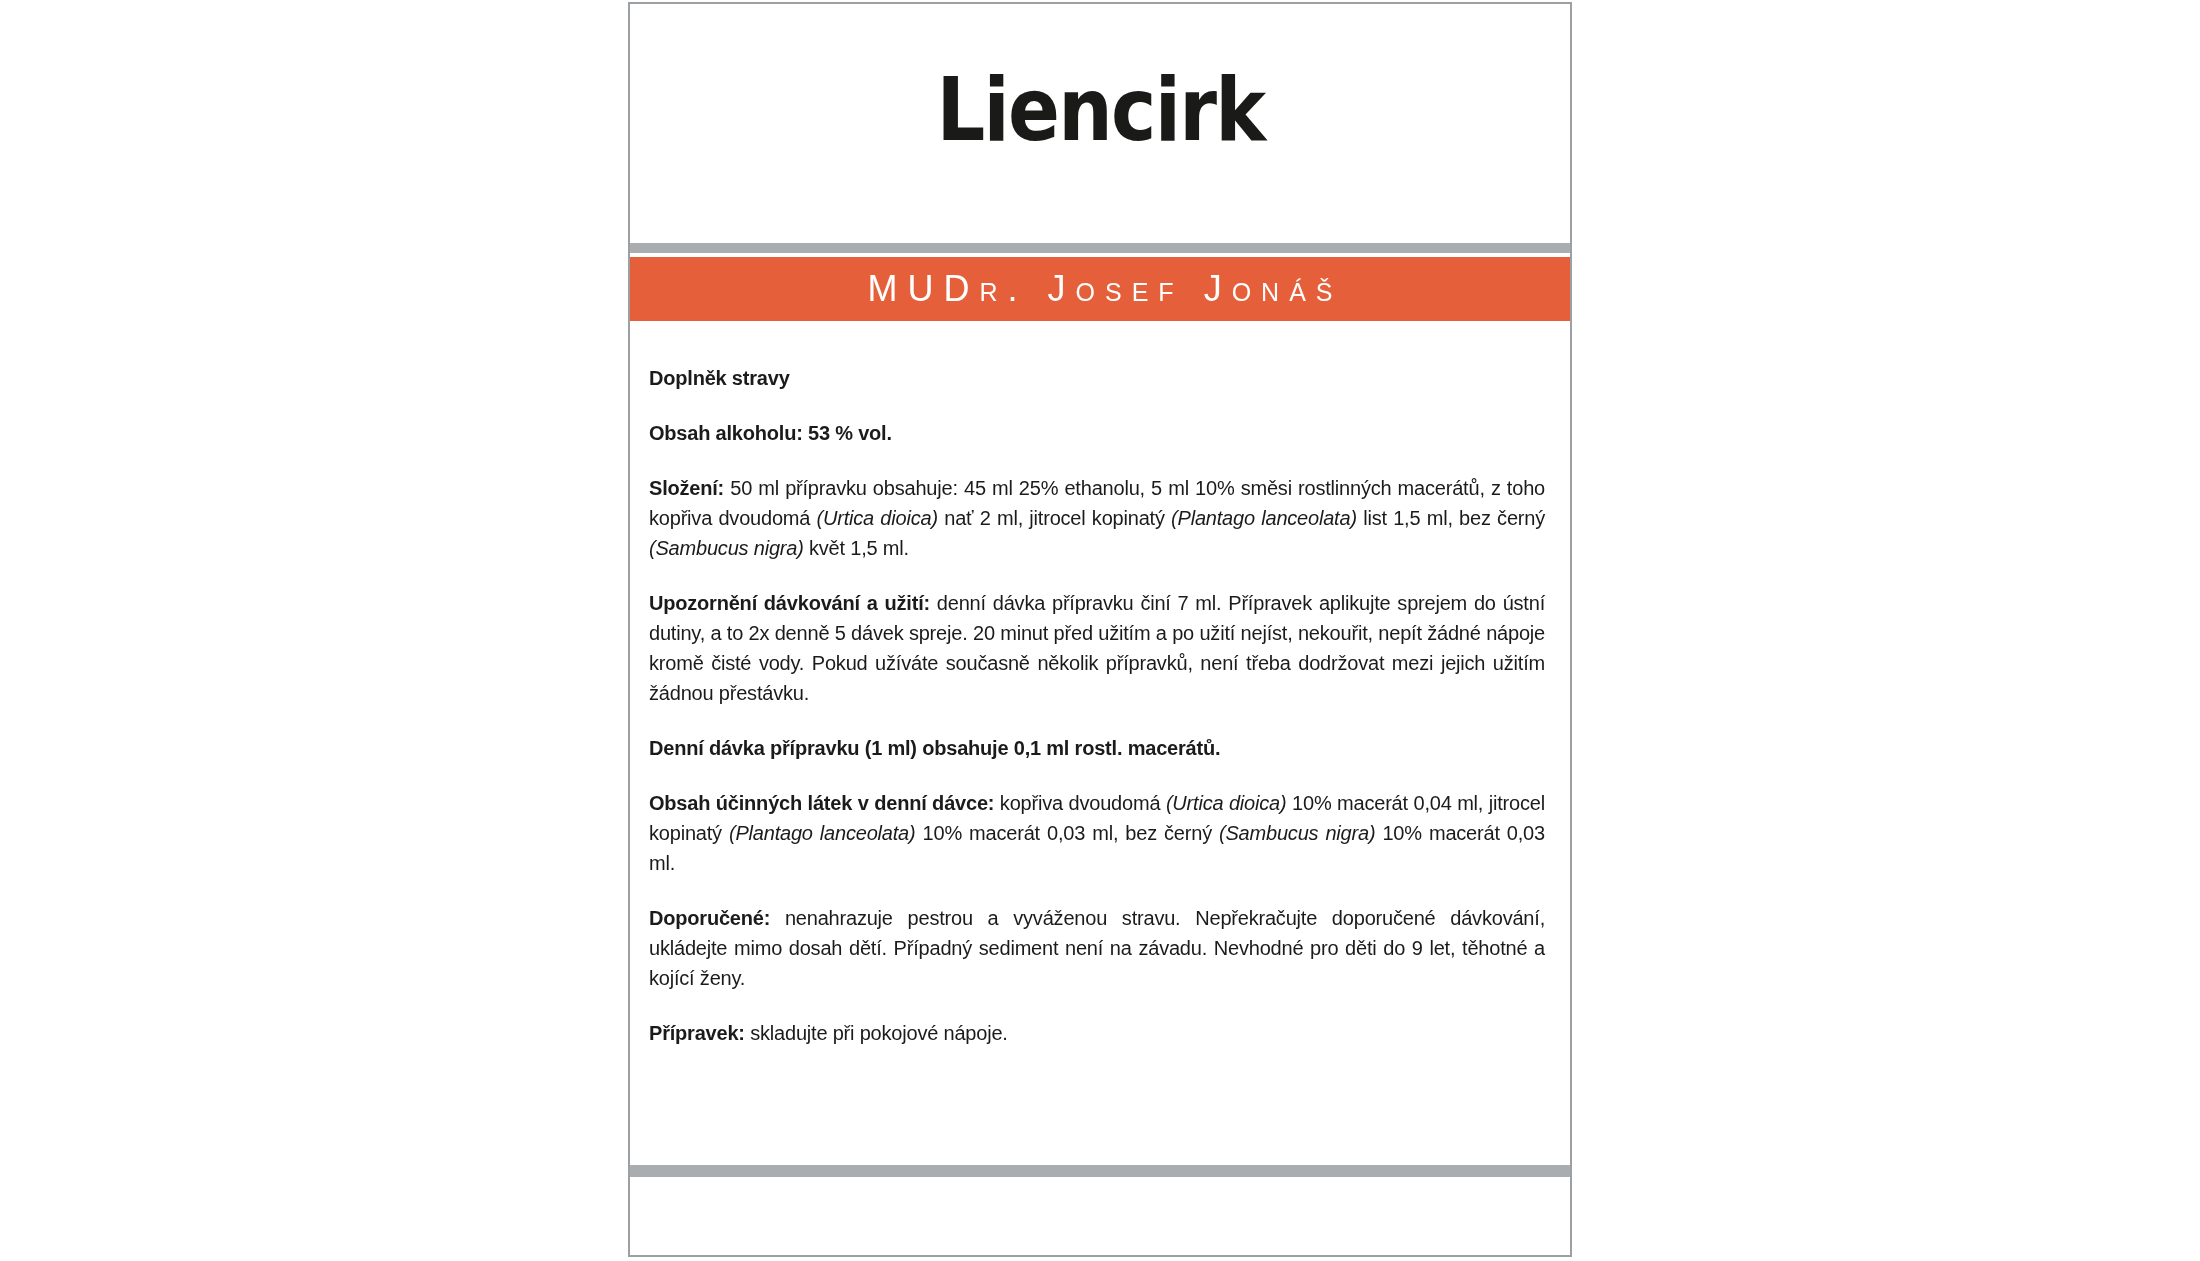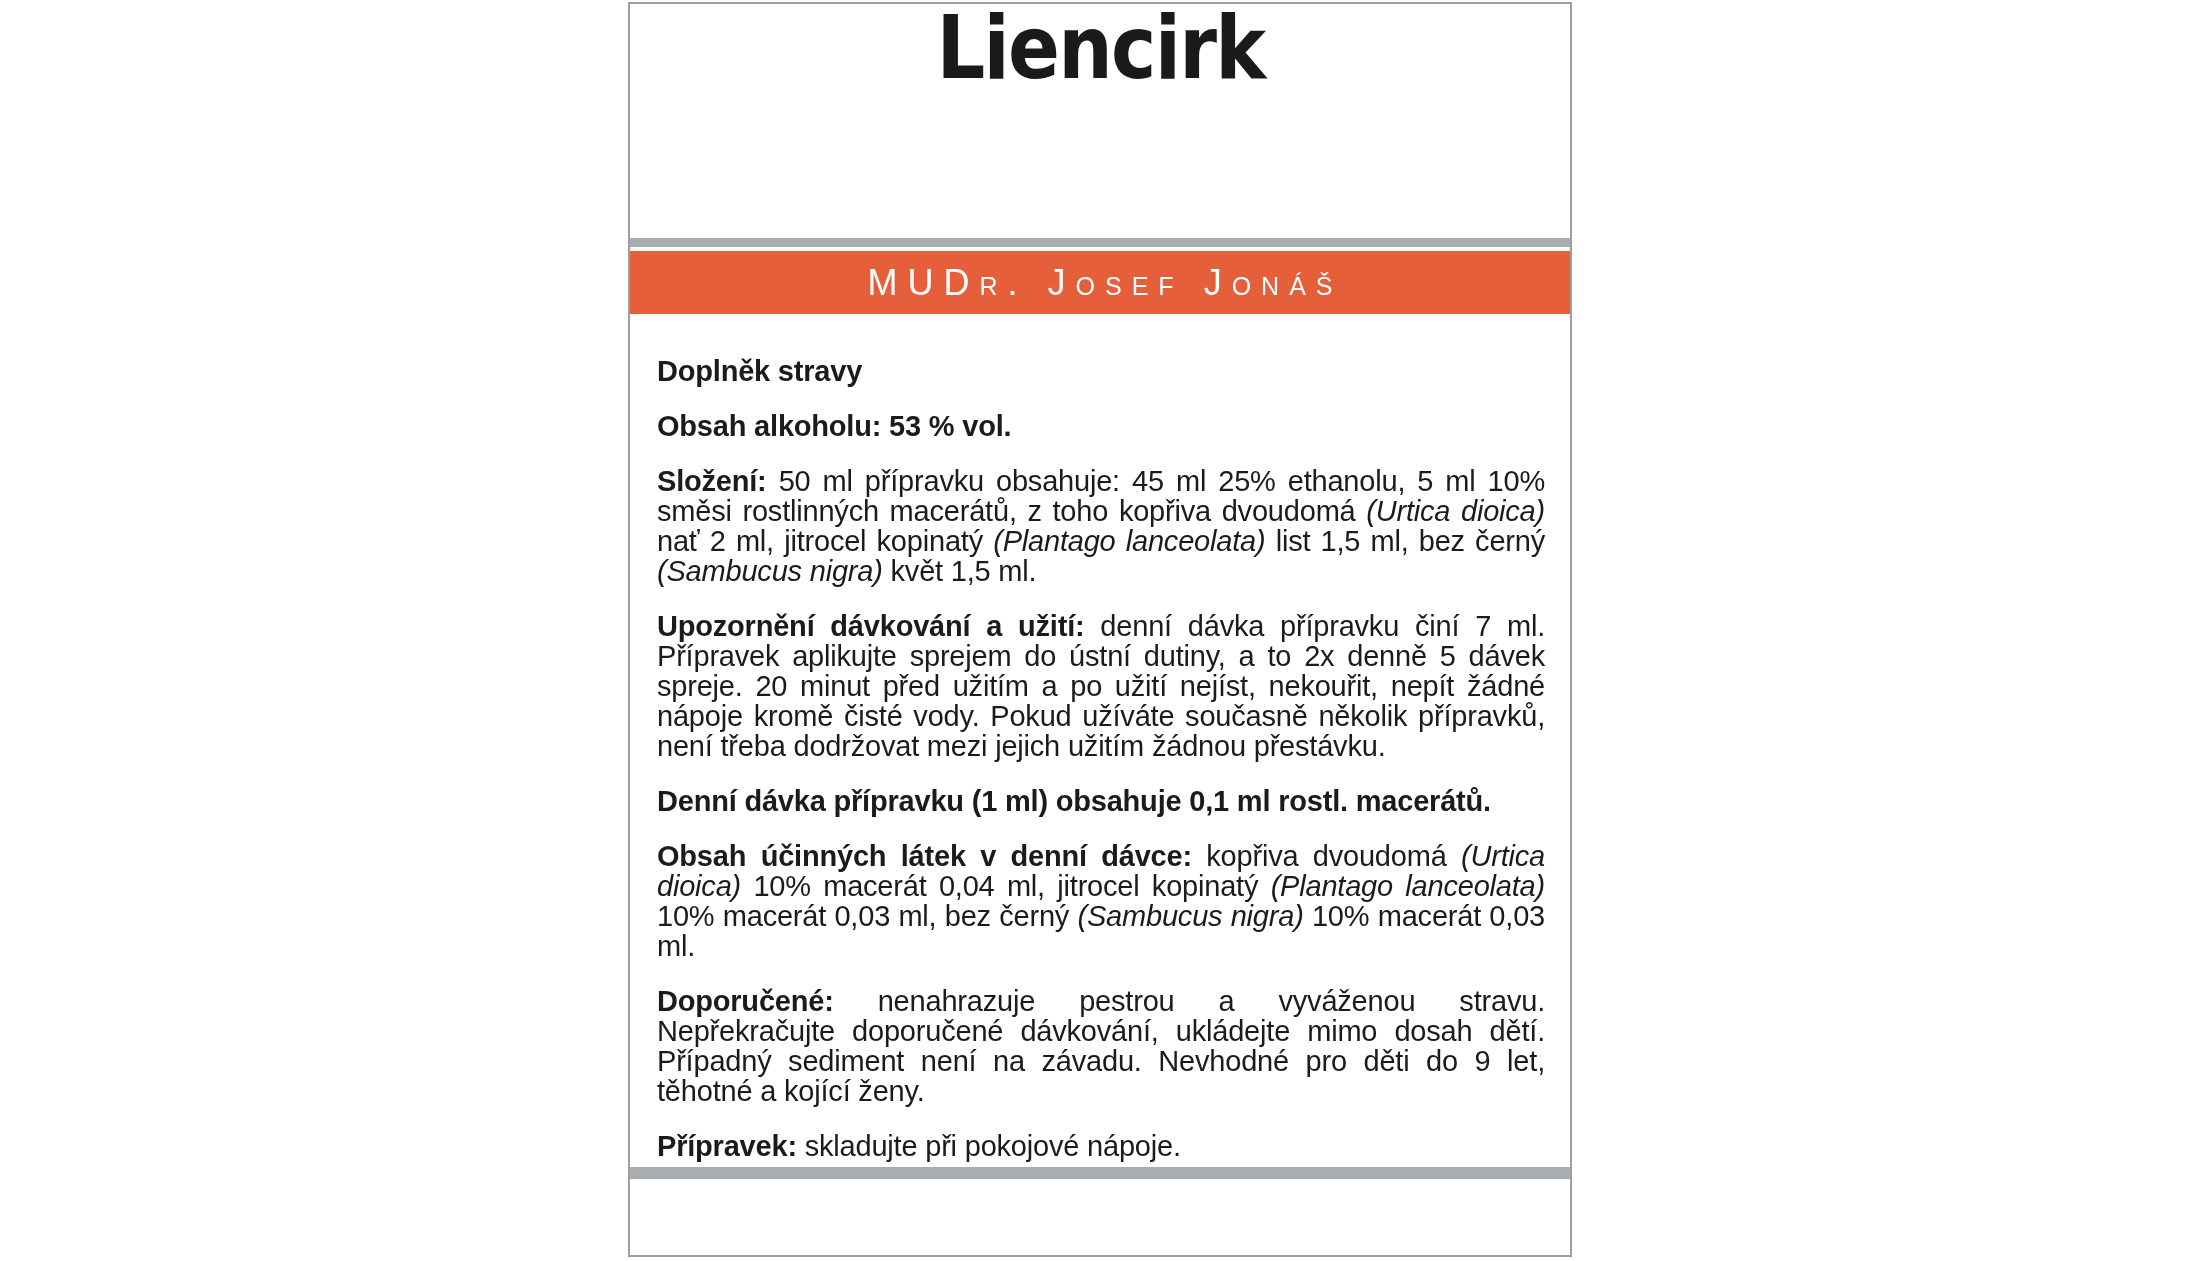--- a/index.html
+++ b/index.html
@@ -20,20 +20,21 @@
     border:2px solid var(--border);
     display:flex;
     flex-direction:column;
   }
 
   .sec-title{
     height:239px;
     display:flex;
     justify-content:center;
     align-items:flex-start;
+    padding-top:62px;
     background:#fff;
   }
   .product-title{
     font-family:"DejaVu Sans","Liberation Sans",sans-serif;
     font-weight:700;
     font-size:88px;
     line-height:1;
     letter-spacing:-2px;
     color:#1a1a18;
     transform:scaleX(0.87);
@@ -59,23 +60,23 @@
     font-size:36px;
     letter-spacing:10px;
     font-weight:400;
     line-height:1;
     white-space:nowrap;
     padding-left:10px; 
   }
 
   .sec-body{
     flex:1 1 auto;
-    padding:42px 25px 0 27px;
+    padding:42px 25px 0 19px;
     text-align:justify;
-    font-size:29px;
+    font-size:20px;
     line-height:30px;
     letter-spacing:-0.2px;
     overflow:hidden;
   }
   .sec-body p{margin:0 0 25px 0;}
   .seg-b{font-weight:700;}
   .seg-i{font-style:italic;}
 
   .sec-footer{height:78px;background:#fff;}
 </style>

